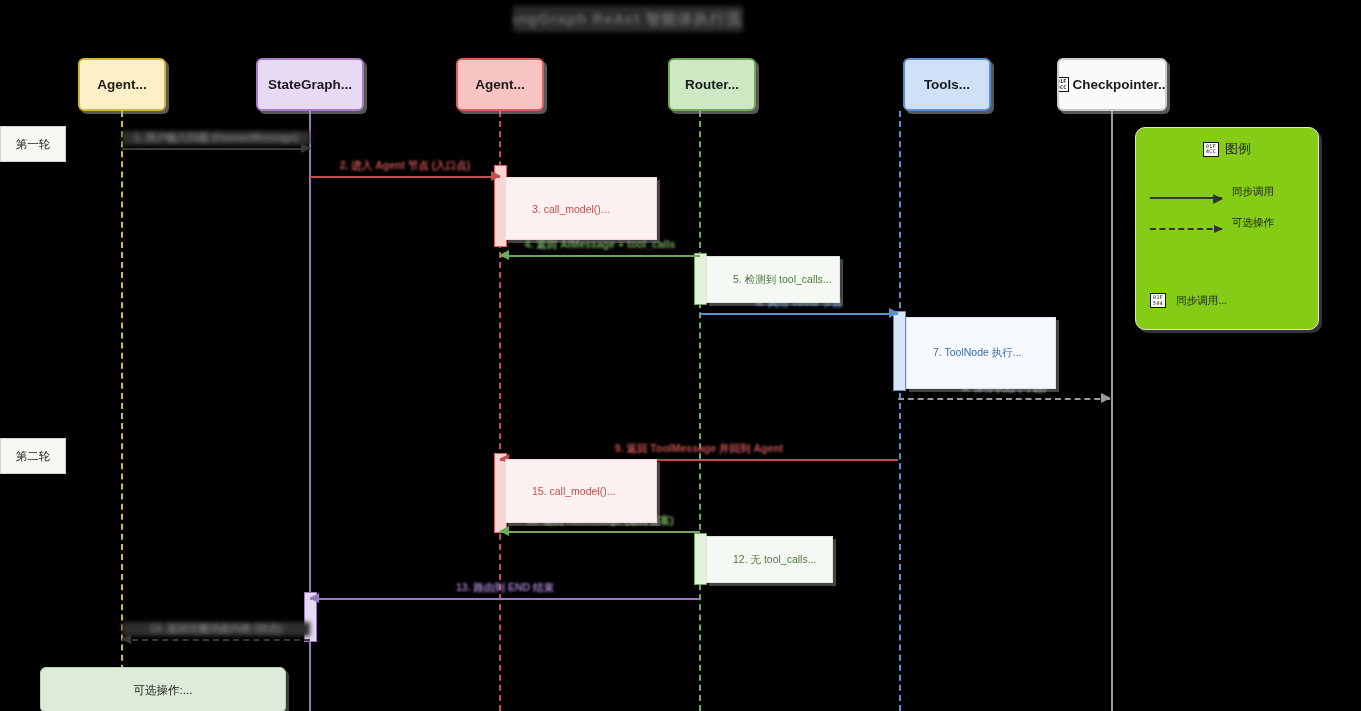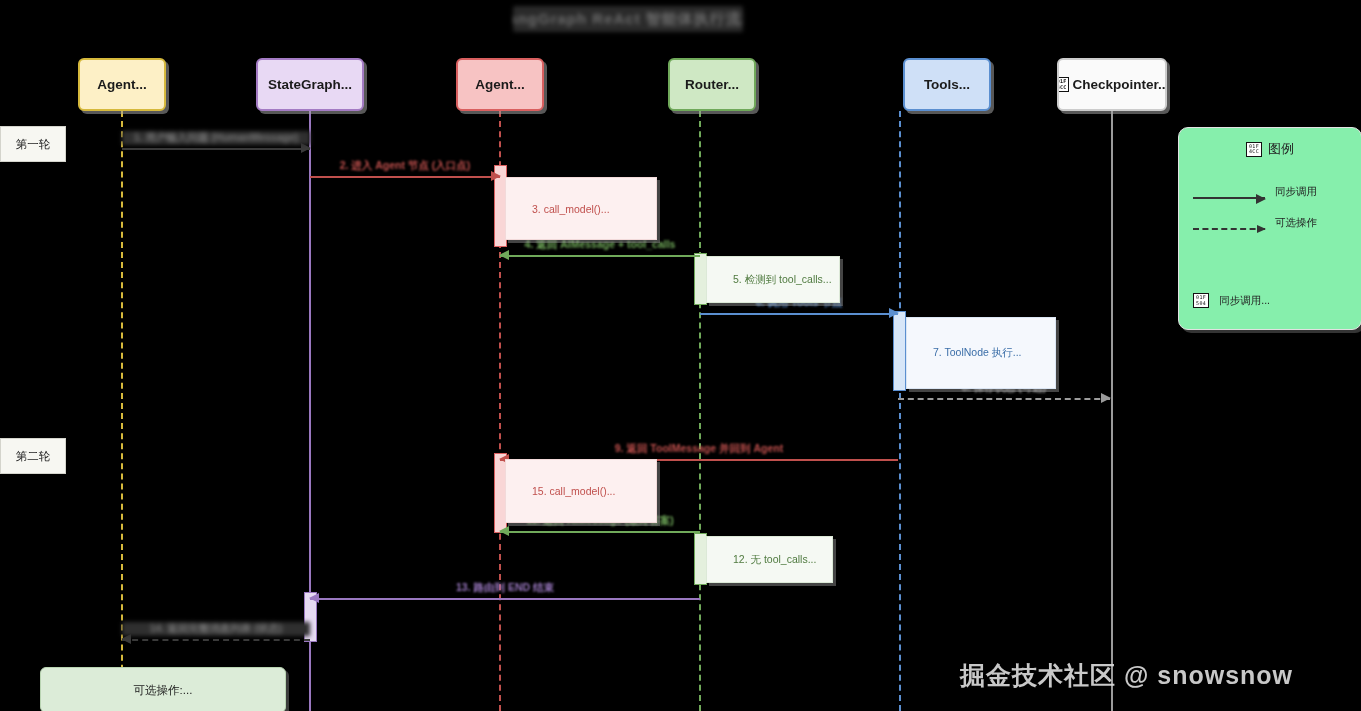--- a/index.html
+++ b/index.html
@@ -68,22 +68,22 @@
   .final-note{
     position:absolute;left:40px;top:667px;width:244px;height:44px;
     background:#dcecd8;border:1px solid #b9d4b2;border-radius:6px;
     display:flex;align-items:center;justify-content:center;
     font-size:11.5px;color:#1b1b1b;
     box-shadow:3px 3px 0 rgba(150,150,150,.4);
   }
 
   
   .legend{
-    position:absolute;left:1178px;top:127px;width:182px;height:201px;
-    background:#86efac;border:1px solid #e2e2e2;border-radius:10px;
+    position:absolute;left:1135px;top:127px;width:182px;height:201px;
+    background:#84cc16;border:1px solid #e2e2e2;border-radius:10px;
     box-shadow:3px 3px 0 rgba(150,150,150,.35);
   }
   .legend-title{
     position:absolute;left:0;right:0;top:12px;display:flex;
     align-items:center;justify-content:center;font-size:13px;color:#222;
   }
   .legend-row{position:absolute;left:14px;right:10px;display:flex;align-items:flex-end;}
   .legend-label{font-size:10.5px;color:#222;margin-left:10px;white-space:nowrap;}
   .lg-solid{position:relative;width:72px;height:0;border-top:2px solid #333;}
   .lg-solid:after{content:"";position:absolute;right:-1px;top:-5px;
@@ -216,14 +216,13 @@
     </div>
     <div class="legend-row" style="top:165px;">
       <span class="glyphbox2">
           <i id="lg-l1">01F</i>
           <i id="lg-l2">504</i>
         </span>
       <span class="legend-label">同步调用...</span>
     </div>
   </div>
 
-  <div class="watermark">掘金技术社区 @ snowsnow</div>
 </div>
 
 </body></html>

